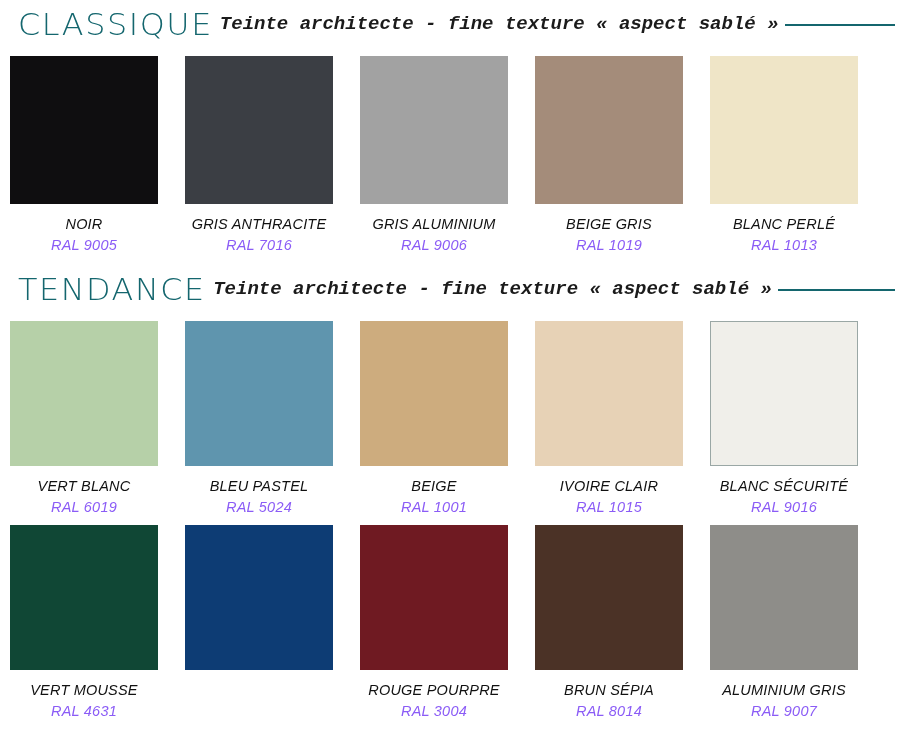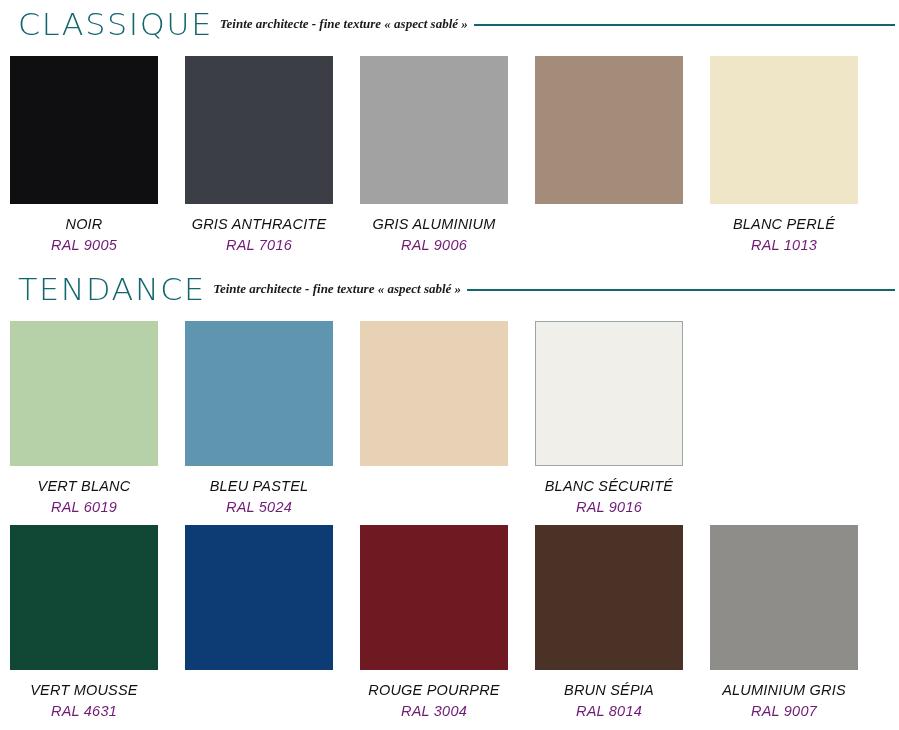--- a/index.html
+++ b/index.html
@@ -35,24 +35,24 @@
     font-size: 30px;
     font-weight: 300;
     letter-spacing: 1.5px;
     line-height: 1;
     white-space: nowrap;
     transform: scaleX(1.06);
     transform-origin: left center;
   }
   .section-subtitle {
     color: #1b1b1b;
-    font-family: Liberation Serif, serif;
+    font-family: Liberation Mono, monospace;
     font-style: italic;
     font-weight: bold;
-    font-size: 13px;
+    font-size: 19px;
     white-space: nowrap;
     margin-left: 18px;
     padding-bottom: 2px;
   }
   .rule {
     flex: 1 1 auto;
     height: 2px;
     background: #14666e;
     margin-left: 6px;
     margin-bottom: 1px;
@@ -86,21 +86,21 @@
   .name {
     color: #111111;
     font-family: "Liberation Sans", sans-serif;
     font-style: italic;
     font-size: 14.5px;
     letter-spacing: 0.2px;
     margin-top: 12px;
     white-space: nowrap;
   }
   .ral {
-    color: #701a75;
+    color: #8b5cf6;
     font-family: "Liberation Sans", sans-serif;
     font-style: italic;
     font-size: 14.5px;
     letter-spacing: 0.2px;
     margin-top: 5px;
     white-space: nowrap;
   }
 
   
   .block-classique-header { padding-top: 10px; }
@@ -138,20 +138,24 @@
     </div>
     <div class="cell">
       <div class="swatch" style="background-color: rgb(162, 162, 162);"></div>
       <div class="labels">
         <div class="name">GRIS ALUMINIUM</div>
         <div class="ral">RAL 9006</div>
       </div>
     </div>
     <div class="cell">
       <div class="swatch" style="background-color: rgb(164, 140, 122);"></div>
+      <div class="labels">
+        <div class="name">BEIGE GRIS</div>
+        <div class="ral">RAL 1019</div>
+      </div>
     </div>
     <div class="cell">
       <div class="swatch" style="background-color: rgb(239, 229, 199);"></div>
       <div class="labels">
         <div class="name">BLANC PERLÉ</div>
         <div class="ral">RAL 1013</div>
       </div>
     </div>
   </div>
 
@@ -170,21 +174,32 @@
       </div>
     </div>
     <div class="cell">
       <div class="swatch swatch-sm" style="background-color: rgb(95, 149, 174);"></div>
       <div class="labels">
         <div class="name">BLEU PASTEL</div>
         <div class="ral">RAL 5024</div>
       </div>
     </div>
     <div class="cell">
+      <div class="swatch swatch-sm" style="background-color: rgb(205, 172, 126);"></div>
+      <div class="labels">
+        <div class="name">BEIGE</div>
+        <div class="ral">RAL 1001</div>
+      </div>
+    </div>
+    <div class="cell">
       <div class="swatch swatch-sm" style="background-color: rgb(231, 210, 182);"></div>
+      <div class="labels">
+        <div class="name">IVOIRE CLAIR</div>
+        <div class="ral">RAL 1015</div>
+      </div>
     </div>
     <div class="cell">
       <div class="swatch swatch-sm bordered" style="background-color: rgb(240, 239, 234);"></div>
       <div class="labels">
         <div class="name">BLANC SÉCURITÉ</div>
         <div class="ral">RAL 9016</div>
       </div>
     </div>
   </div>
 

